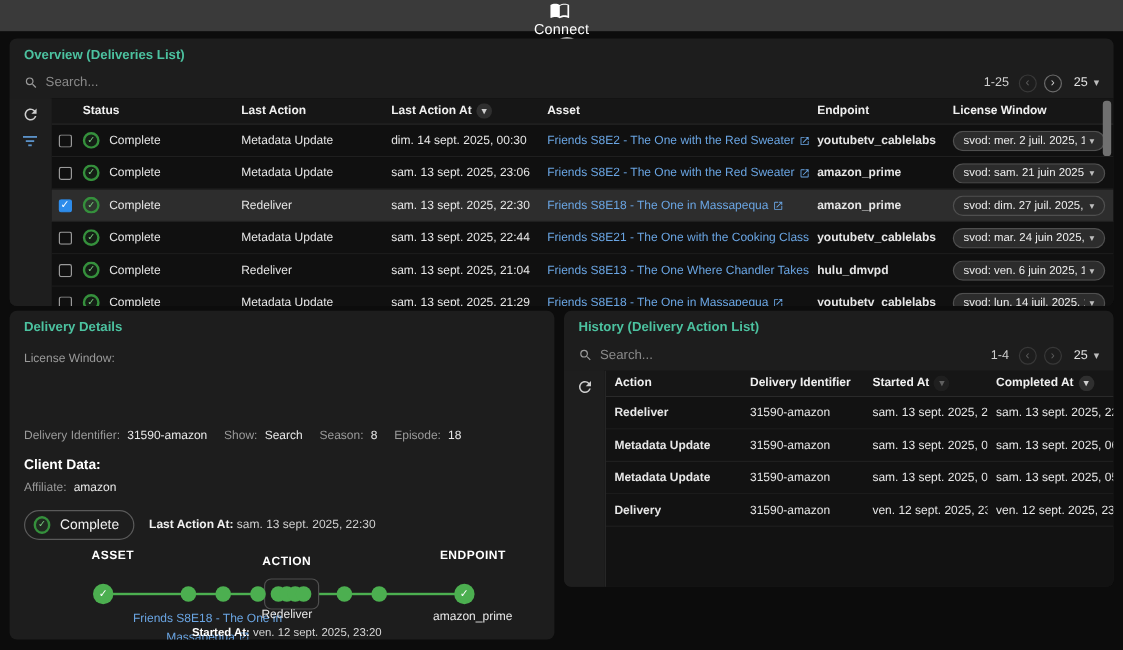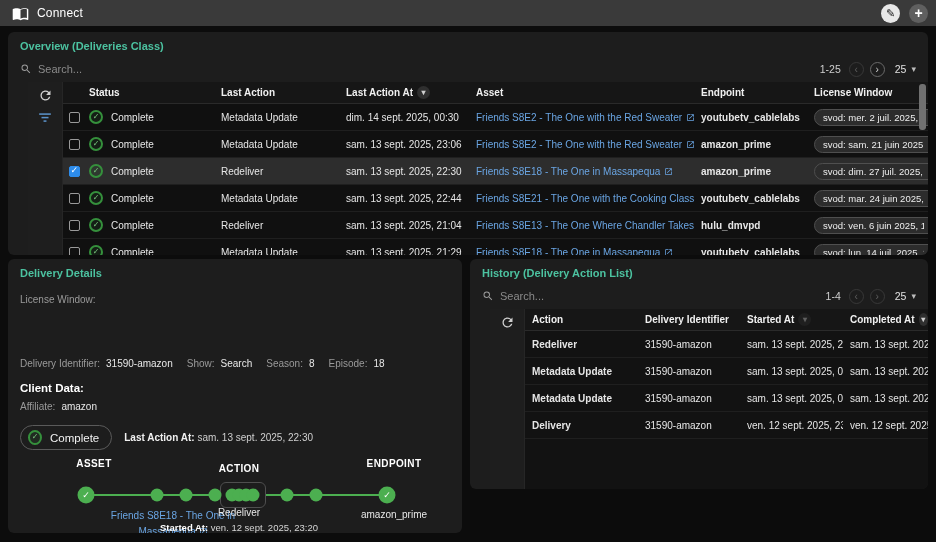--- a/index.html
+++ b/index.html
@@ -2,21 +2,21 @@
 <html><head>
 <meta charset="utf-8">
 <style>
   * { margin:0; padding:0; box-sizing:border-box; }
   html,body { background:#000; }
   body { font-family:"Liberation Sans", sans-serif; }
   #screen { position:relative; width:936px; height:542px; background:#0c0c0c; overflow:hidden; color:#e8e8e8; }
 
   
   .appbar { position:absolute; left:0; top:0; width:936px; height:26px; background:#3a3a3a;
-            display:flex; align-items:center; padding:0 8px; }
+            display:flex; align-items:center; padding:0 8px;flex-direction:column; }
   .appbar .logo { width:17px; height:17px; margin:0 8px 0 4px; display:flex; align-items:center; }
   .appbar .title { font-size:12px; color:#fff; letter-spacing:.2px; }
   .appbar .spacer { flex:1; }
   .circle-btn { width:19px; height:19px; border-radius:50%; display:flex; align-items:center; justify-content:center;
                 margin-left:9px; cursor:pointer; }
   .circle-btn.edit { background:#e8e8e8; color:#222; font-size:11px; }
   .circle-btn.add { background:#5f5f5f; color:#fff; font-size:14px; font-weight:bold; }
 
   
   .panel { position:absolute; background:#1d1d1d; border-radius:6px; overflow:hidden; }
@@ -31,21 +31,21 @@
                      font-size:11px; font-family:"Liberation Sans", sans-serif; }
   .searchrow input::placeholder { color:#8a8a8a; }
   .pagerange { font-size:10.5px; color:#cfcfcf; margin-right:2px; }
   .pg-circ { width:15px; height:15px; border-radius:50%; border:1px solid #6a6a6a; color:#cfcfcf;
              font-size:10px; line-height:13px; text-align:center; cursor:pointer; }
   .pg-circ.disabled { opacity:.35; }
   .pagesize { font-size:10.5px; color:#e0e0e0; display:flex; align-items:center; gap:5px; cursor:pointer; margin-left:4px; }
   .pagesize .caret { font-size:9px; color:#bdbdbd; }
 
   
-  .tablewrap { display:flex; align-items:stretch; position:relative;padding-left:20px; }
+  .tablewrap { display:flex; align-items:stretch; position:relative; }
   .rail { width:34px; background:#1e1e1e; display:flex; flex-direction:column; align-items:center;
           padding-top:6px; gap:9px; flex:0 0 34px; }
   .rail svg { display:block; }
   .tbl { flex:1; background:#101010; border-left:1px solid #262626; overflow:hidden; }
   .t-head, .t-row { display:grid; align-items:center; }
   #overview-panel .t-head, #overview-panel .t-row {
     grid-template-columns:22px 132px 125px 130px 225px 113px 1fr; }
   #history-panel .t-head, #history-panel .t-row {
     grid-template-columns:113px 102px 103px 1fr; }
   .t-head { height:22px; background:#161616; border-bottom:1px solid #2a2a2a;
@@ -132,21 +132,21 @@
           <path fill="#fff" d="M21 5c-1.1-.35-2.3-.5-3.5-.5-2 0-4.15.4-5.5 1.5-1.35-1.1-3.5-1.5-5.5-1.5S2.45 4.9 1 6v14.6c0 .3.25.5.5.5.1 0 .15-.05.25-.05C3.1 20.45 5.05 20 6.5 20c2 0 4.15.4 5.5 1.5 1.25-.8 3.5-1.5 5.5-1.5 1.65 0 3.35.3 4.75 1.05.1.05.15.05.25.05.25 0 .5-.2.5-.5V6c-.6-.45-1.25-.75-2-1zm0 13.5c-1.1-.35-2.3-.5-3.5-.5-2 0-4.15.4-5.5 1.5V7c1.35-1.1 3.5-1.5 5.5-1.5 1.2 0 2.4.15 3.5.5v12.5z"></path>
         </svg>
     </span>
     <span class="title">Connect</span>
     <span class="spacer"></span>
     <span class="circle-btn edit">✎</span>
     <span class="circle-btn add">+</span>
   </div>
 
   <div class="panel" id="overview-panel">
-    <div class="panel-title">Overview (Deliveries Class)</div>
+    <div class="panel-title">Overview (Deliveries List)</div>
     <div class="searchrow">
       <svg class="ico-search" width="12" height="12" viewBox="0 0 24 24">
           <path fill="#9a9a9a" d="M15.5 14h-.79l-.28-.27A6.47 6.47 0 0 0 16 9.5 6.5 6.5 0 1 0 9.5 16c1.61 0 3.09-.59 4.23-1.57l.27.28v.79l5 4.99L20.49 19l-4.99-5zm-6 0C7 14 5 12 5 9.5S7 5 9.5 5 14 7 14 9.5 12 14 9.5 14z"></path>
         </svg>
       <input placeholder="Search..." style="">
       <span class="pagerange">1-25</span>
       <span class="pg-circ disabled">‹</span>
       <span class="pg-circ">›</span>
       <span class="pagesize">
         <span>25</span>

